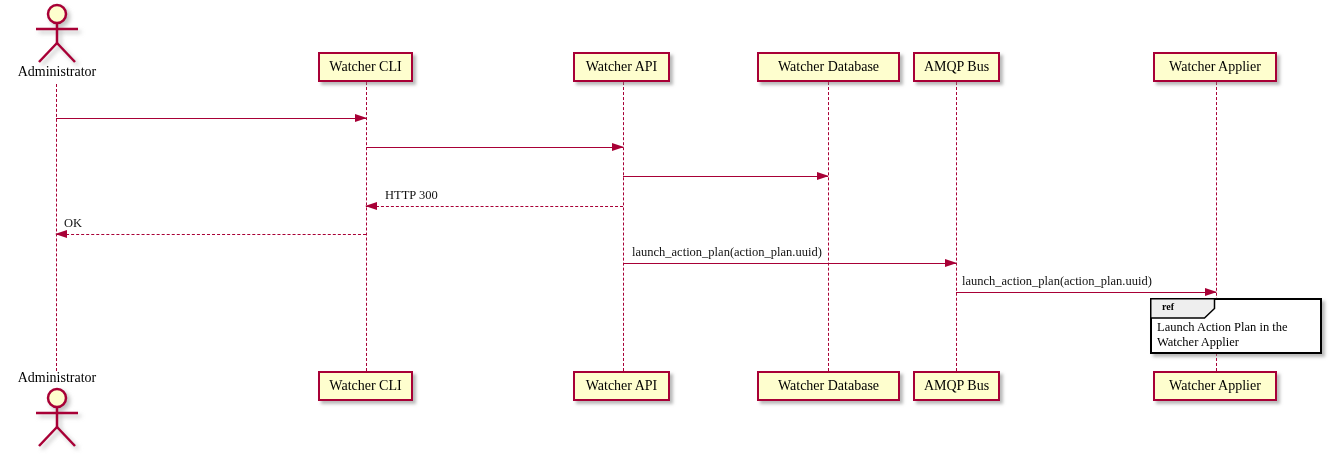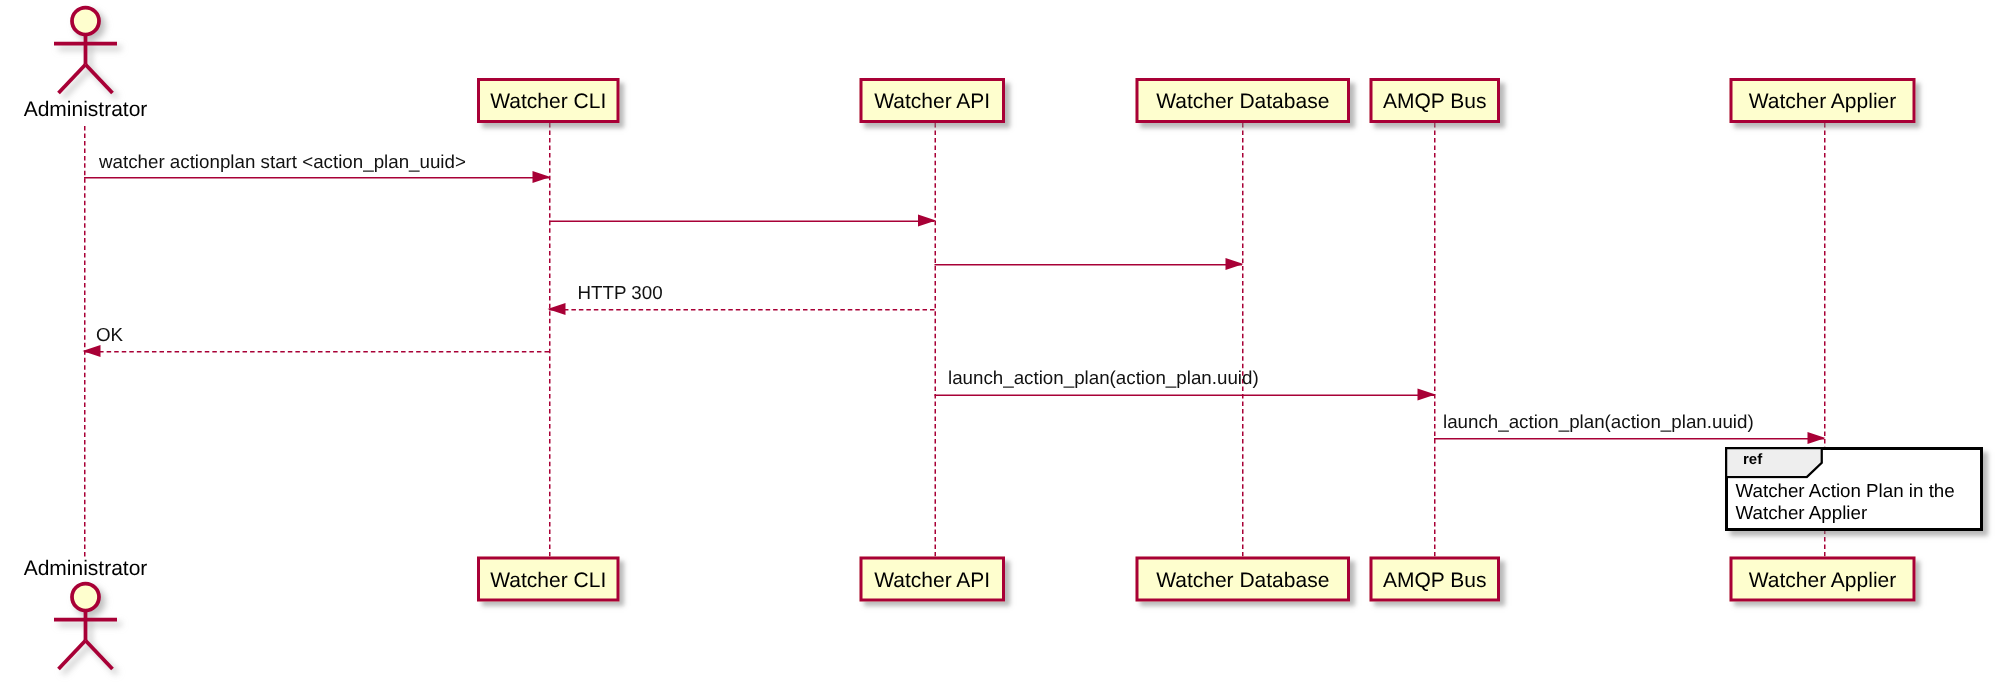--- a/index.html
+++ b/index.html
@@ -1,18 +1,18 @@
 <!DOCTYPE html>
 <html><head>
 <meta charset="utf-8">
 <style>
   html,body { margin:0; padding:0; background:#ffffff; }
   .canvas {
     position:relative; width:1330px; height:456px; background:#ffffff;
-    font-family:Liberation Sans, sans-serif; overflow:hidden; color:#000;
+    font-family:Liberation Serif, serif; overflow:hidden; color:#000;
   }
   .canvas * { box-sizing:border-box; }
 
   .participant {
     position:absolute; height:30px; background:#FEFECE;
     border:2px solid #A80036; display:flex; align-items:center; justify-content:center;
     font-size:14px; color:#000; white-space:nowrap;
     box-shadow:3px 3px 3px rgba(130,130,130,0.55);
   }
   .lifeline { position:absolute; width:0; border-left:1px dashed #A80036; }
@@ -65,21 +65,20 @@
   <div class="lifeline" style="left:828px;top:82px;height:289px"></div>
   <div class="lifeline" style="left:956px;top:82px;height:289px"></div>
   <div class="lifeline" style="left:1216px;top:82px;height:289px"></div>
 
   <div class="participant" style="left:318px;top:52px;width:95px">Watcher CLI</div>
   <div class="participant" style="left:573px;top:52px;width:97px">Watcher API</div>
   <div class="participant" style="left:757px;top:52px;width:143px">Watcher Database</div>
   <div class="participant" style="left:913px;top:52px;width:87px">AMQP Bus</div>
   <div class="participant" style="left:1153px;top:52px;width:124px">Watcher Applier</div>
 
-  <div class="msg-label" style="left:66px;top:101px">watcher actionplan start &lt;action_plan_uuid&gt;</div>
   <div class="msg-line" style="left:56px;top:118px;width:310px">
     <span class="arrow-right"></span>
   </div>
 
   <div class="msg-line" style="left:366px;top:147px;width:257px">
     <span class="arrow-right"></span>
   </div>
 
   <div class="msg-line" style="left:623px;top:176px;width:205px">
     <span class="arrow-right"></span>
@@ -103,21 +102,21 @@
   <div class="msg-label" style="left:962px;top:274px">launch_action_plan(action_plan.uuid)</div>
   <div class="msg-line" style="left:956px;top:292px;width:260px">
     <span class="arrow-right"></span>
   </div>
 
   <div class="ref-box">
     <svg class="ref-header-svg" width="66" height="21" viewBox="0 0 66 21">
       <path d="M0.75,0.75 H64.5 V10.5 L54.5,20 H0.75 Z" fill="#EEEEEE" stroke="#000000" stroke-width="1.5"></path>
     </svg>
     <div class="ref-keyword">ref</div>
-    <div class="ref-line" style="top:20px">Watcher Action Plan in the</div>
+    <div class="ref-line" style="top:20px">Launch Action Plan in the</div>
     <div class="ref-line" style="top:35px">Watcher Applier</div>
   </div>
 
   <div class="participant" style="left:318px;top:371px;width:95px">Watcher CLI</div>
   <div class="participant" style="left:573px;top:371px;width:97px">Watcher API</div>
   <div class="participant" style="left:757px;top:371px;width:143px">Watcher Database</div>
   <div class="participant" style="left:913px;top:371px;width:87px">AMQP Bus</div>
   <div class="participant" style="left:1153px;top:371px;width:124px">Watcher Applier</div>
 
   <div class="actor-label" style="left:1px;top:370px">Administrator</div>

